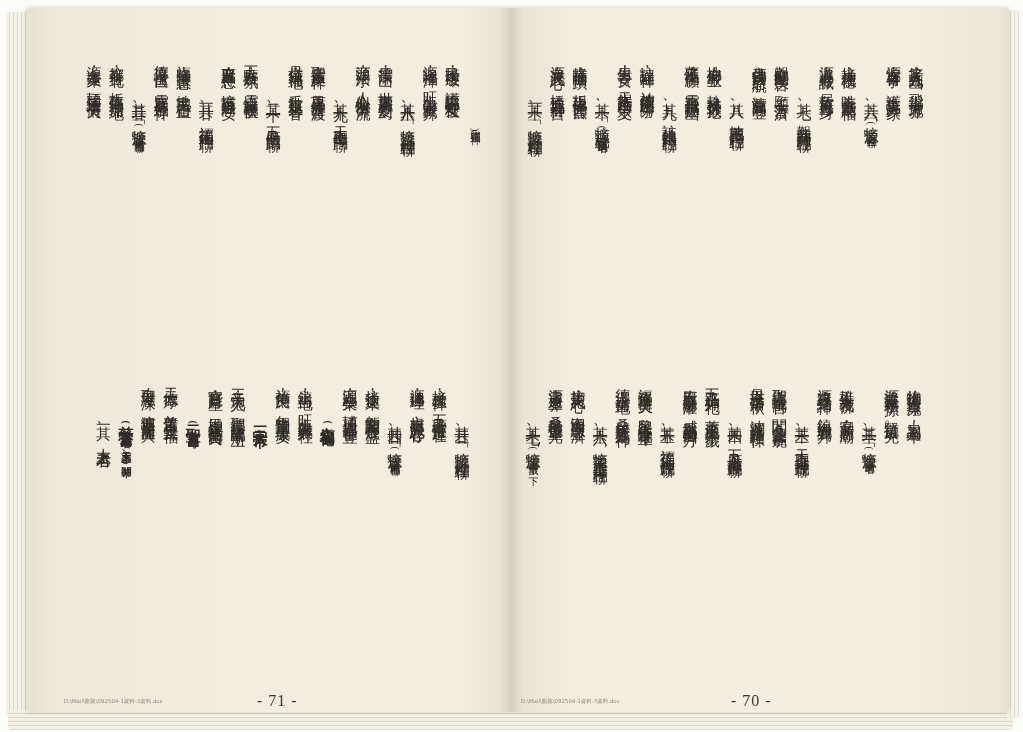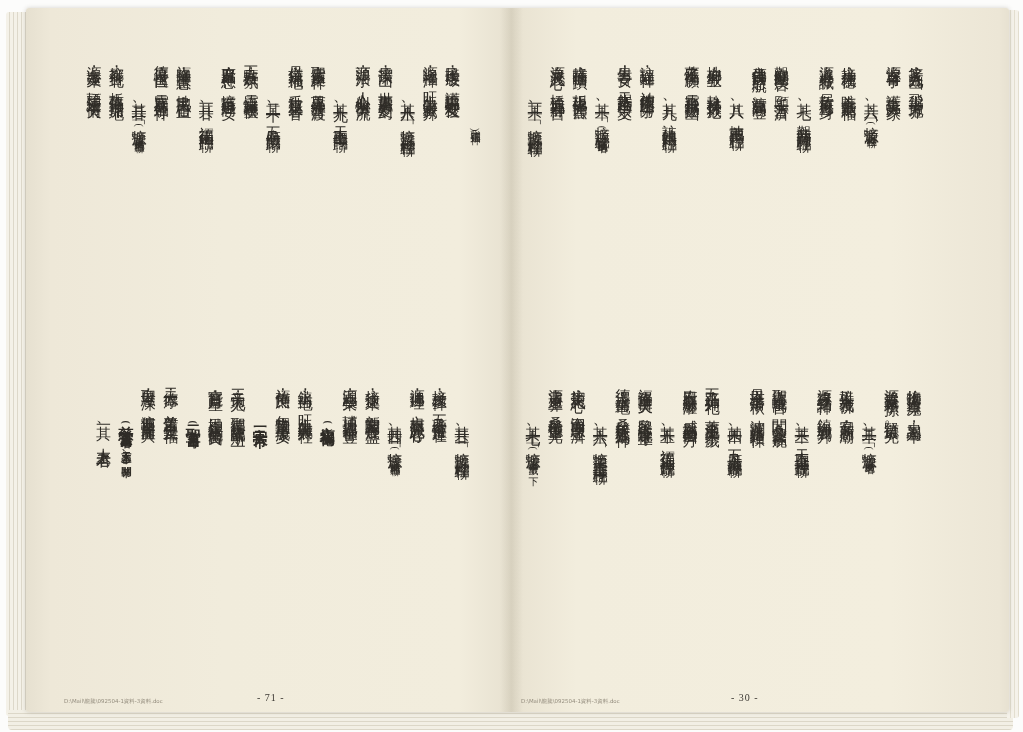--- a/index.html
+++ b/index.html
@@ -40,21 +40,21 @@
     color:#2f2c27;font-size:15px;line-height:22.4px;letter-spacing:2.2px;
     white-space:nowrap;
   }
   .band .line{padding-top:0;}
   .band .line.i2{padding-top:37px;}
   .band .line.i4{padding-top:68px;}
   .band .line.head{font-weight:bold;}
   .band .small{font-size:10px;letter-spacing:1.2px;line-height:22.4px;}
   
   .page-num{
-    position:absolute;top:692px;font-size:10px;color:#3a3732;letter-spacing:1px;
+    position:absolute;top:692px;font-size:16px;color:#3a3732;letter-spacing:1px;
     font-family:"Liberation Serif","DejaVu Serif",serif;
   }
   .doc-path{
     position:absolute;top:698px;font-size:7px;color:#948d7e;letter-spacing:0;
     transform:scale(.78);transform-origin:left top;white-space:nowrap;
     font-family:"DejaVu Sans",sans-serif;
   }
 </style>
 </head>
 <body>
@@ -144,14 +144,14 @@
       <div class="line"><span>府殿森嚴赫濯，威武肅穆鎮四方。</span></div>
       <div class="line i2"><span>其十五、福德正神神龕聯</span></div>
       <div class="line"><span>福運降自昊天，黎民獲庇唯守正，</span></div>
       <div class="line"><span>德澤永垂吉地，桑梓沐恩敬為神。</span></div>
       <div class="line i2"><span>其十六、「接源」天上聖母柱聯</span></div>
       <div class="line"><span>接駕祀天心，海國聖恩並濟，</span></div>
       <div class="line"><span>源靈通上界，桑榆母德重光。</span></div>
       <div class="line i2"><span>其十七、「接源」</span><span class="small">(上聯五府千歲、下</span></div>
     </div>
   <div class="doc-path" style="left:521px;">D:\Mail\龍騰\092504-1資料-3資料.doc</div>
-  <div class="page-num" style="left:731px;">- 30 -</div>
+  <div class="page-num" style="left:731px;">- 70 -</div>
 </div>
 
 </body></html>

